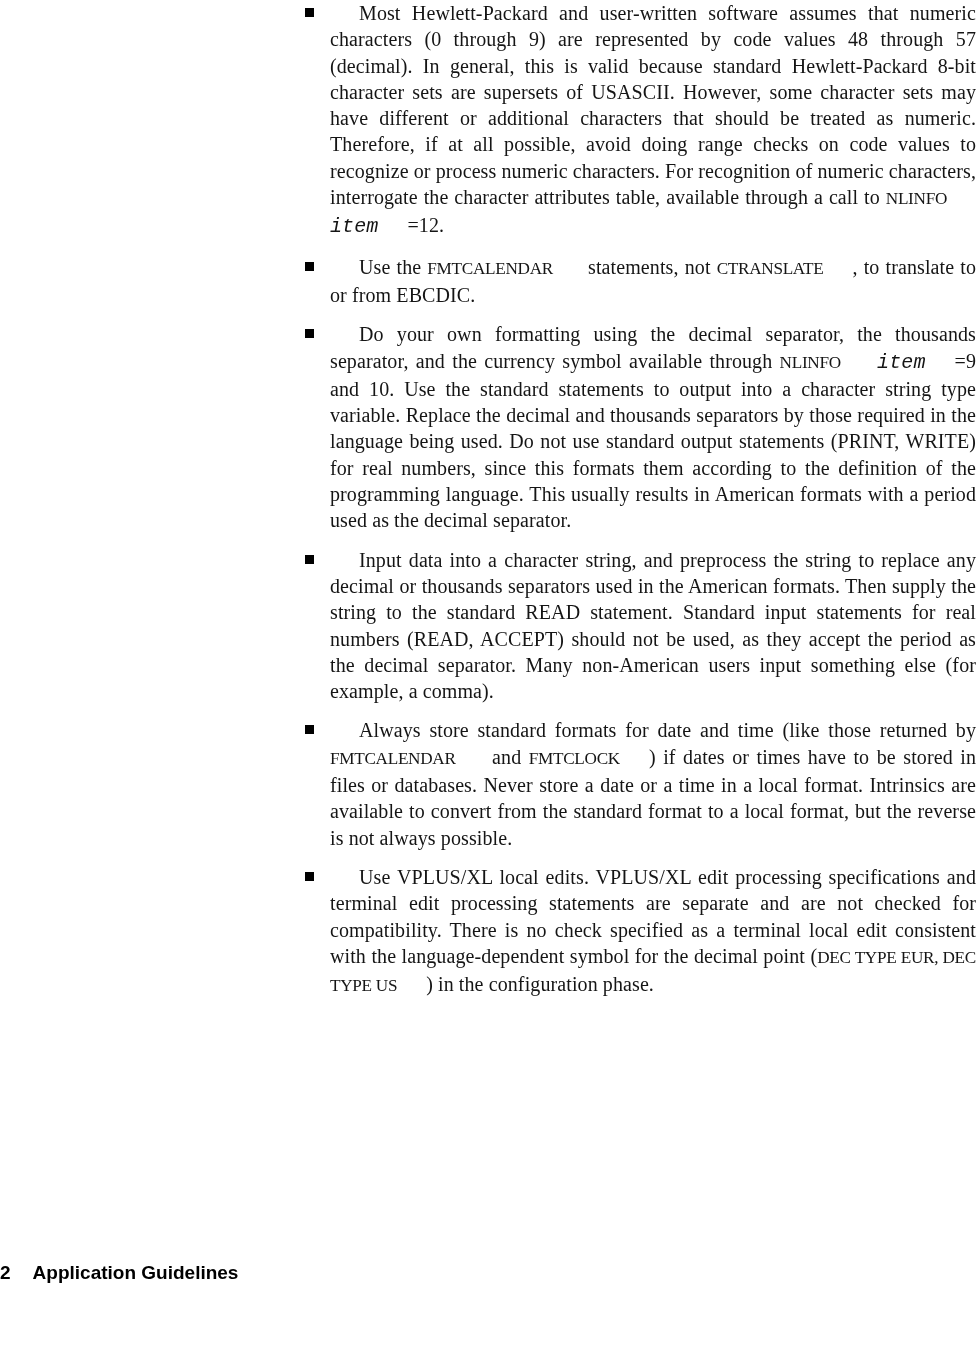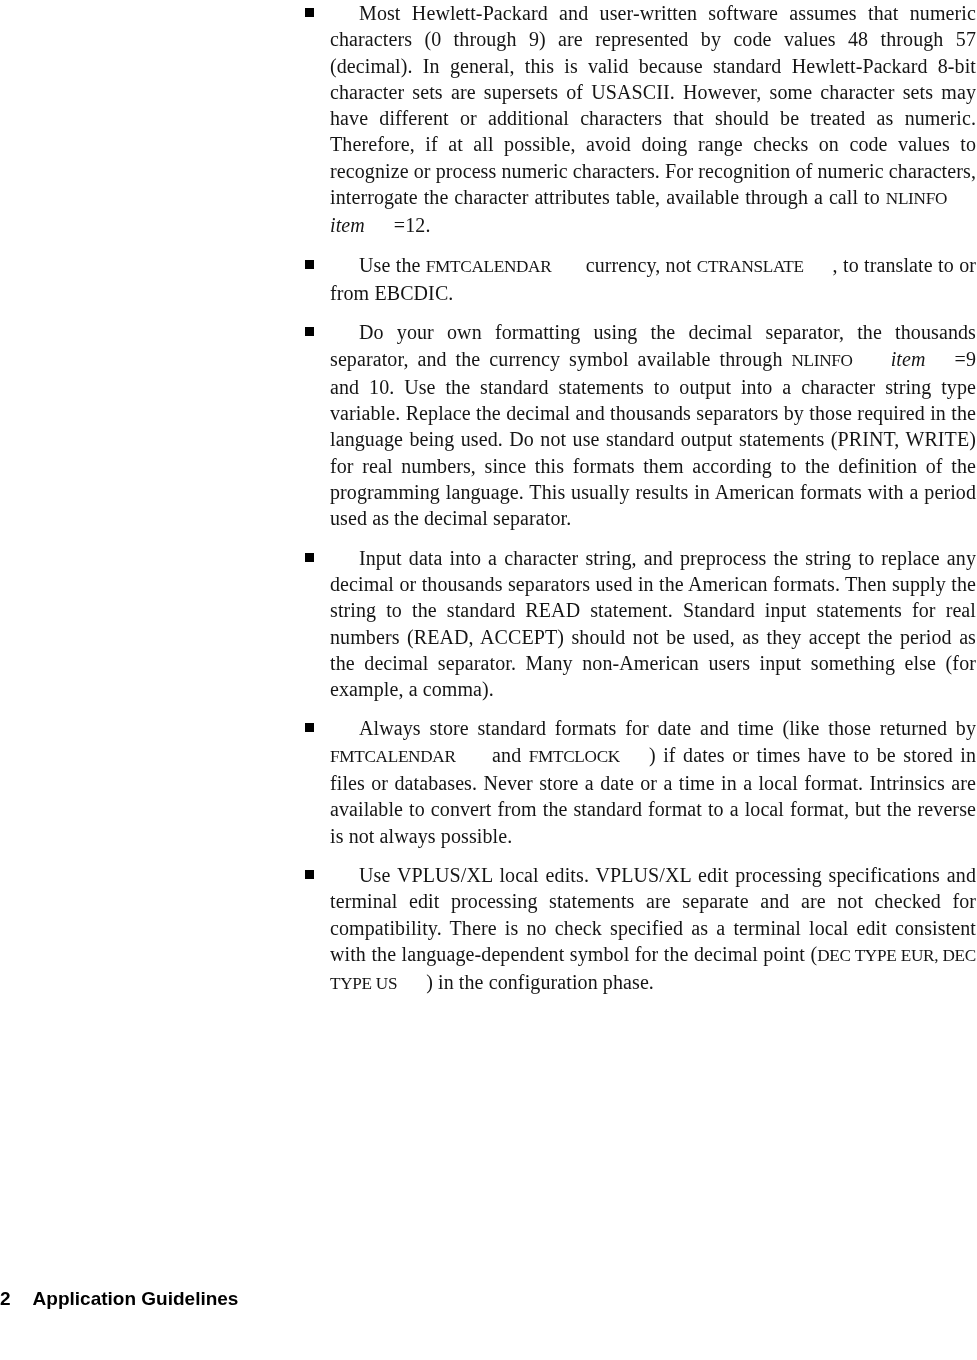--- a/index.html
+++ b/index.html
@@ -35,30 +35,30 @@
   .bullet-marker {
     position: absolute;
     left: -25px;
     top: 8px;
     width: 9px;
     height: 9px;
     background: #000000;
     display: inline-block;
   }
   .seg-normal { font-style: normal; margin-left: 29px; }
-  .seg-italic { font-style: italic; }
+  .seg-italic { font-style: italic; font-family: Liberation Mono, monospace; }
   .seg-code {
     font-family: Liberation Serif, serif;
     font-size: 0.86em;
     letter-spacing: -0.3px;
   }
   .page-footer {
     position: absolute;
     left: 0px;
-    top: 1288px;
+    top: 1262px;
     font-family: "Liberation Sans", sans-serif;
     font-weight: bold;
     font-size: 19px;
     color: #000000;
     white-space: nowrap;
   }
   .footer-page-number {
     display: inline-block;
     margin-right: 22px;
   }
@@ -66,21 +66,21 @@
     display: inline-block;
   }
 </style>
 </head>
 <body>
 
 <div>
 
   <ul class="bullet-list" id="bullet-list">
       <li class="bullet-item"><span class="bullet-marker"></span><span class="seg-normal">Most Hewlett-Packard and user-written software assumes that numeric characters (0 through 9) are represented by code values 48 through 57 (decimal). In general, this is valid because standard Hewlett-Packard 8-bit character sets are supersets of USASCII. However, some character sets may have different or additional characters that should be treated as numeric. Therefore, if at all possible, avoid doing range checks on code values to recognize or process numeric characters. For recognition of numeric characters, interrogate the character attributes table, available through a call to </span><span class="seg-code">NLINFO</span><span class="seg-normal"> </span><span class="seg-italic">item</span><span class="seg-normal">=12.</span></li>
-      <li class="bullet-item"><span class="bullet-marker"></span><span class="seg-normal">Use the </span><span class="seg-code">FMTCALENDAR</span><span class="seg-normal"> currency, not </span><span class="seg-code">CTRANSLATE</span><span class="seg-normal">, to translate to or from EBCDIC.</span></li>
+      <li class="bullet-item"><span class="bullet-marker"></span><span class="seg-normal">Use the </span><span class="seg-code">FMTCALENDAR</span><span class="seg-normal"> statements, not </span><span class="seg-code">CTRANSLATE</span><span class="seg-normal">, to translate to or from EBCDIC.</span></li>
       <li class="bullet-item"><span class="bullet-marker"></span><span class="seg-normal">Do your own formatting using the decimal separator, the thousands separator, and the currency symbol available through </span><span class="seg-code">NLINFO</span><span class="seg-normal"> </span><span class="seg-italic">item</span><span class="seg-normal">=9 and 10. Use the standard statements to output into a character string type variable. Replace the decimal and thousands separators by those required in the language being used. Do not use standard output statements (PRINT, WRITE) for real numbers, since this formats them according to the definition of the programming language. This usually results in American formats with a period used as the decimal separator.</span></li>
       <li class="bullet-item"><span class="bullet-marker"></span><span class="seg-normal">Input data into a character string, and preprocess the string to replace any decimal or thousands separators used in the American formats. Then supply the string to the standard READ statement. Standard input statements for real numbers (READ, ACCEPT) should not be used, as they accept the period as the decimal separator. Many non-American users input something else (for example, a comma).</span></li>
       <li class="bullet-item"><span class="bullet-marker"></span><span class="seg-normal">Always store standard formats for date and time (like those returned by </span><span class="seg-code">FMTCALENDAR</span><span class="seg-normal"> and </span><span class="seg-code">FMTCLOCK</span><span class="seg-normal">) if dates or times have to be stored in files or databases. Never store a date or a time in a local format. Intrinsics are available to convert from the standard format to a local format, but the reverse is not always possible.</span></li>
       <li class="bullet-item"><span class="bullet-marker"></span><span class="seg-normal">Use VPLUS/XL local edits. VPLUS/XL edit processing specifications and terminal edit processing statements are separate and are not checked for compatibility. There is no check specified as a terminal local edit consistent with the language-dependent symbol for the decimal point (</span><span class="seg-code">DEC TYPE EUR, DEC TYPE US</span><span class="seg-normal">) in the configuration phase.</span></li>
     </ul>
 
   <div class="page-footer">
     <span class="footer-page-number">2</span><span class="footer-title">Application Guidelines</span>
   </div>
 

